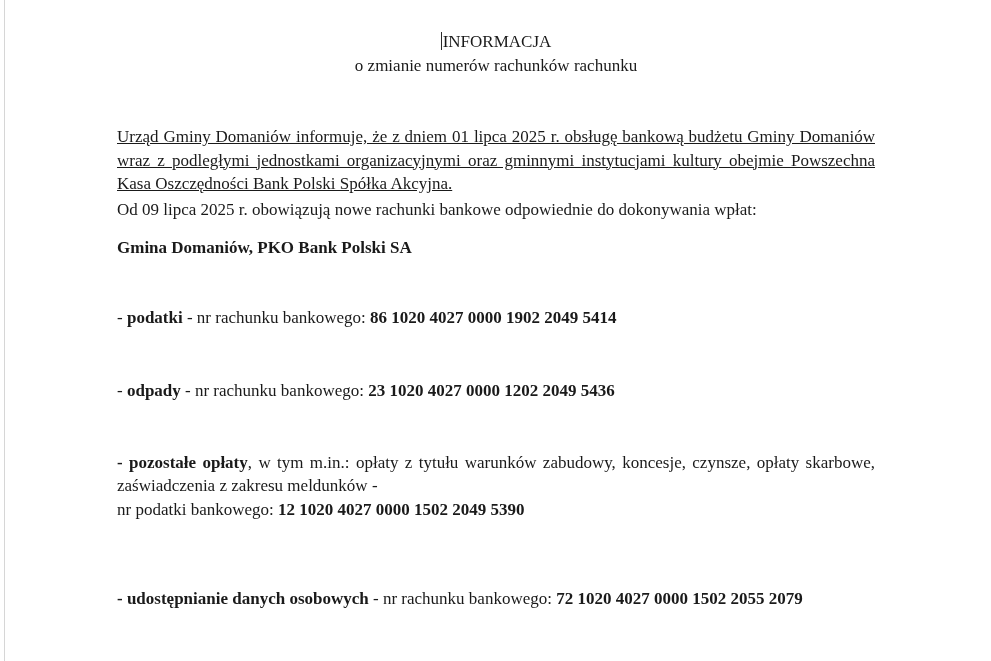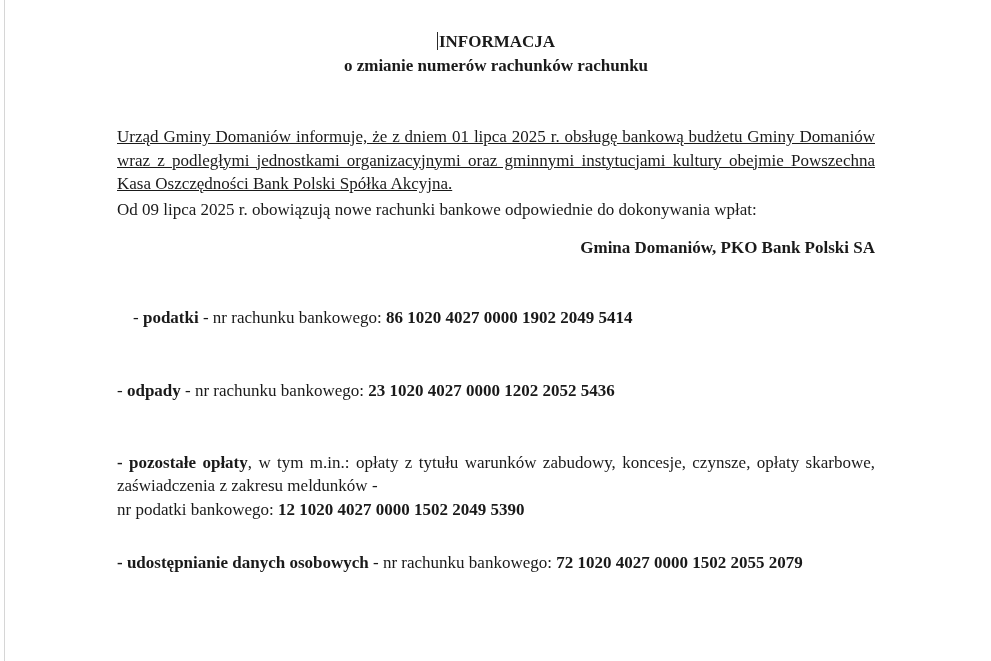--- a/index.html
+++ b/index.html
@@ -26,37 +26,37 @@
     background: #d6d6d6;
   }
   .content {
     position: absolute;
     left: 117px;
     top: 30px;
     width: 758px;
   }
   .b { font-weight: bold; }
   header { text-align: center; margin-bottom: 48px; }
-  .title-line { font-weight: bold; }
+  .title-line { font-weight: normal; }
   .caret {
     display: inline-block;
     width: 1px;
     height: 18px;
     background: #2a2a2a;
     vertical-align: -3px;
     margin-right: 1px;
   }
   p { margin: 0; }
   .justify { text-align: justify; }
   .intro        { margin-bottom: 2px; text-decoration: underline; }
   .effective    { margin-bottom: 15px; }
-  .bank-header  { margin-bottom: 46px; text-align: right; }
-  .entry-podatki   { margin-bottom: 50px; margin-left: 16px; }
+  .bank-header  { margin-bottom: 46px; }
+  .entry-podatki   { margin-bottom: 50px; }
   .entry-odpady    { margin-bottom: 48px; }
-  .entry-pozostale { margin-bottom: 30px; }
+  .entry-pozostale { margin-bottom: 66px; }
 </style>
 </head>
 <body>
 
 <div class="page-edge"></div>
 
 <div class="content">
 
   <header>
     <div class="title-line">
@@ -66,19 +66,19 @@
   </header>
 
   <p class="intro justify">Urząd Gminy Domaniów informuje, że z dniem 01 lipca 2025 r. obsługę bankową budżetu Gminy Domaniów wraz z podległymi jednostkami organizacyjnymi oraz gminnymi instytucjami kultury obejmie Powszechna Kasa Oszczędności Bank Polski Spółka Akcyjna.</p>
 
   <p class="effective">Od 09 lipca 2025 r. obowiązują nowe rachunki bankowe odpowiednie do dokonywania wpłat:</p>
 
   <p class="bank-header b">Gmina Domaniów, PKO Bank Polski SA</p>
 
   <p class="entry-podatki"><span>- </span><span class="b">podatki</span><span> - nr rachunku bankowego: </span><span class="b">86 1020 4027 0000 1902 2049 5414</span></p>
 
-  <p class="entry-odpady"><span>- </span><span class="b">odpady</span><span> - nr rachunku bankowego: </span><span class="b">23 1020 4027 0000 1202 2052 5436</span></p>
+  <p class="entry-odpady"><span>- </span><span class="b">odpady</span><span> - nr rachunku bankowego: </span><span class="b">23 1020 4027 0000 1202 2049 5436</span></p>
 
   <p class="entry-pozostale justify"><span class="b">- pozostałe opłaty</span><span>, w tym m.in.: opłaty z tytułu warunków zabudowy, koncesje, czynsze, opłaty skarbowe, zaświadczenia z zakresu meldunków -</span><br><span>nr podatki bankowego: </span><span class="b">12 1020 4027 0000 1502 2049 5390</span></p>
 
   <p class="entry-udostepnianie"><span class="b">- udostępnianie danych osobowych</span><span> - nr rachunku bankowego: </span><span class="b">72 1020 4027 0000 1502 2055 2079</span></p>
 
 </div>
 
 </body></html>

